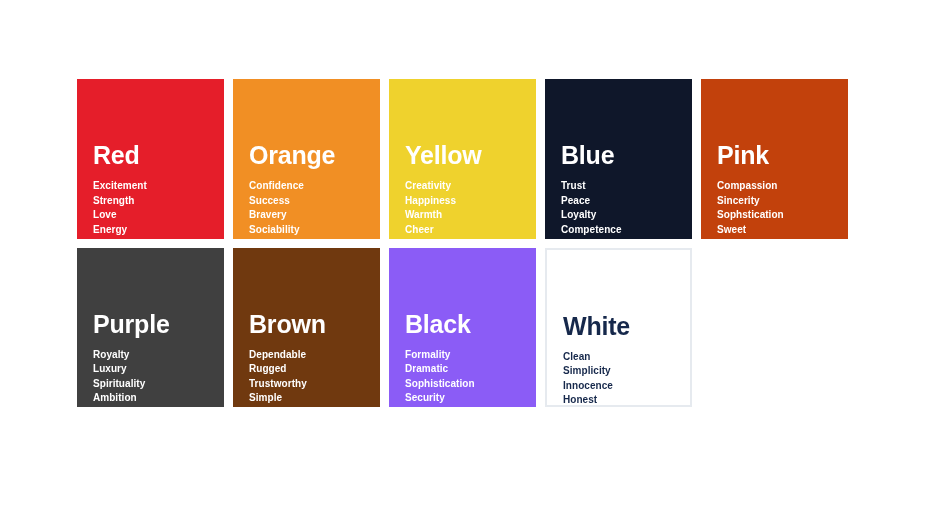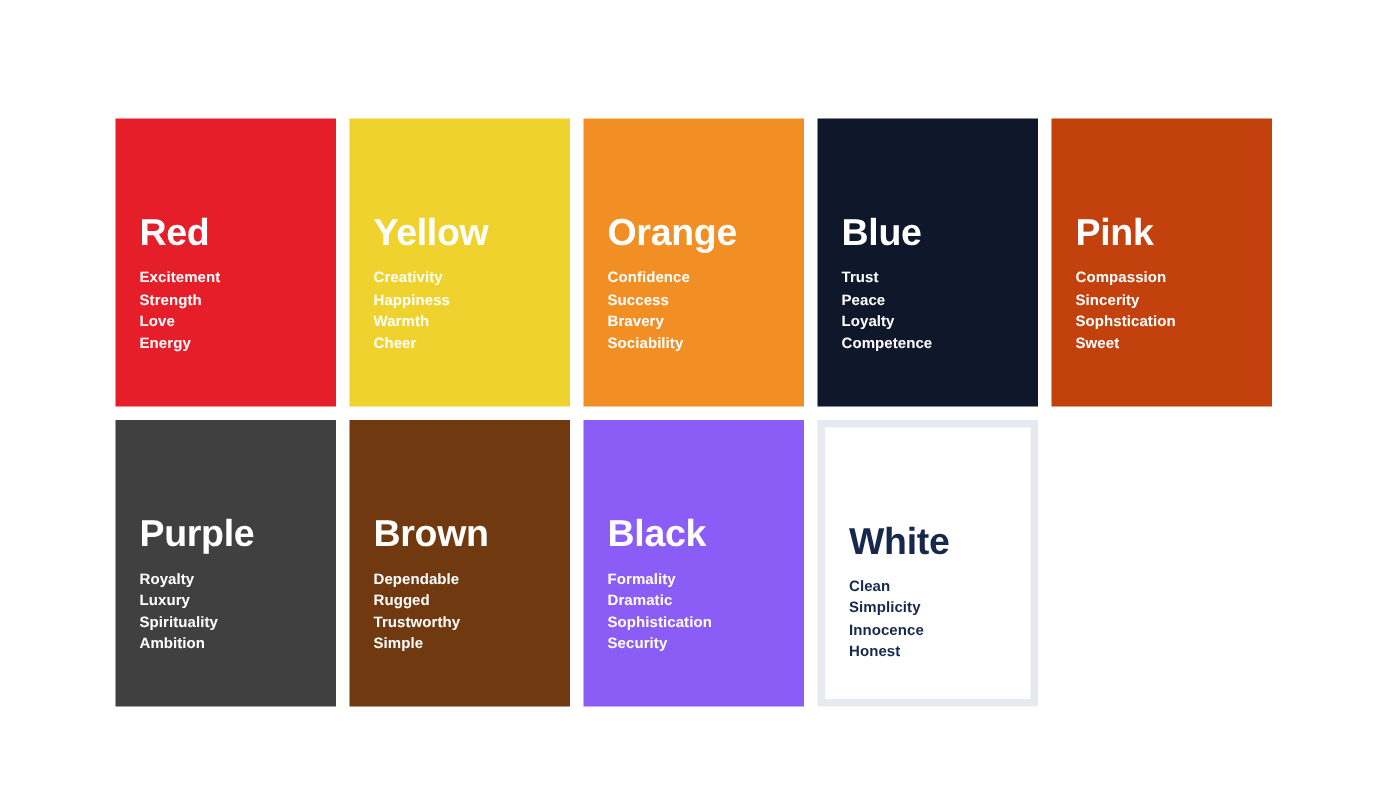--- a/index.html
+++ b/index.html
@@ -18,21 +18,21 @@
     position: relative;
     width: 930px;
     height: 525px;
     background: #ffffff;
   }
   #grid {
     position: absolute;
     left: 77px;
     top: 79px;
     width: 771px;
-    height: 392px;
+    height: 328px;
     display: grid;
     grid-template-columns: repeat(5, 1fr);
     grid-template-rows: repeat(2, 1fr);
     column-gap: 9px;
     row-gap: 9px;
   }
   .card {
     position: relative;
     box-sizing: border-box;
     padding: 0 0 0 16px;
@@ -62,53 +62,53 @@
     list-style: none;
   }
   .card .traits li {
     font-size: 10px;
     font-weight: bold;
     line-height: 14.6px;
     white-space: nowrap;
     letter-spacing: 0.05px;
   }
   .card.outlined {
-    border: 5px solid #eab308;
+    border: 2px solid #eab308;
   }
 </style>
 </head>
 <body>
 
 <div id="canvas">
   <div id="grid">
       <div class="card" style="background: rgb(229, 30, 42); color: rgb(255, 255, 255);">
         <div class="title">Red</div>
         <ul class="traits">
           <li>Excitement</li>
           <li>Strength</li>
           <li>Love</li>
           <li>Energy</li>
         </ul>
       </div>
+      <div class="card" style="background: rgb(241, 143, 36); color: rgb(255, 255, 255);">
+        <div class="title">Orange</div>
+        <ul class="traits">
+          <li>Confidence</li>
+          <li>Success</li>
+          <li>Bravery</li>
+          <li>Sociability</li>
+        </ul>
+      </div>
       <div class="card" style="background: rgb(239, 210, 45); color: rgb(255, 255, 255);">
         <div class="title">Yellow</div>
         <ul class="traits">
           <li>Creativity</li>
           <li>Happiness</li>
           <li>Warmth</li>
           <li>Cheer</li>
-        </ul>
-      </div>
-      <div class="card" style="background: rgb(241, 143, 36); color: rgb(255, 255, 255);">
-        <div class="title">Orange</div>
-        <ul class="traits">
-          <li>Confidence</li>
-          <li>Success</li>
-          <li>Bravery</li>
-          <li>Sociability</li>
         </ul>
       </div>
       <div class="card" style="background: #0f172a; color: rgb(255, 255, 255);">
         <div class="title">Blue</div>
         <ul class="traits">
           <li>Trust</li>
           <li>Peace</li>
           <li>Loyalty</li>
           <li>Competence</li>
         </ul>

